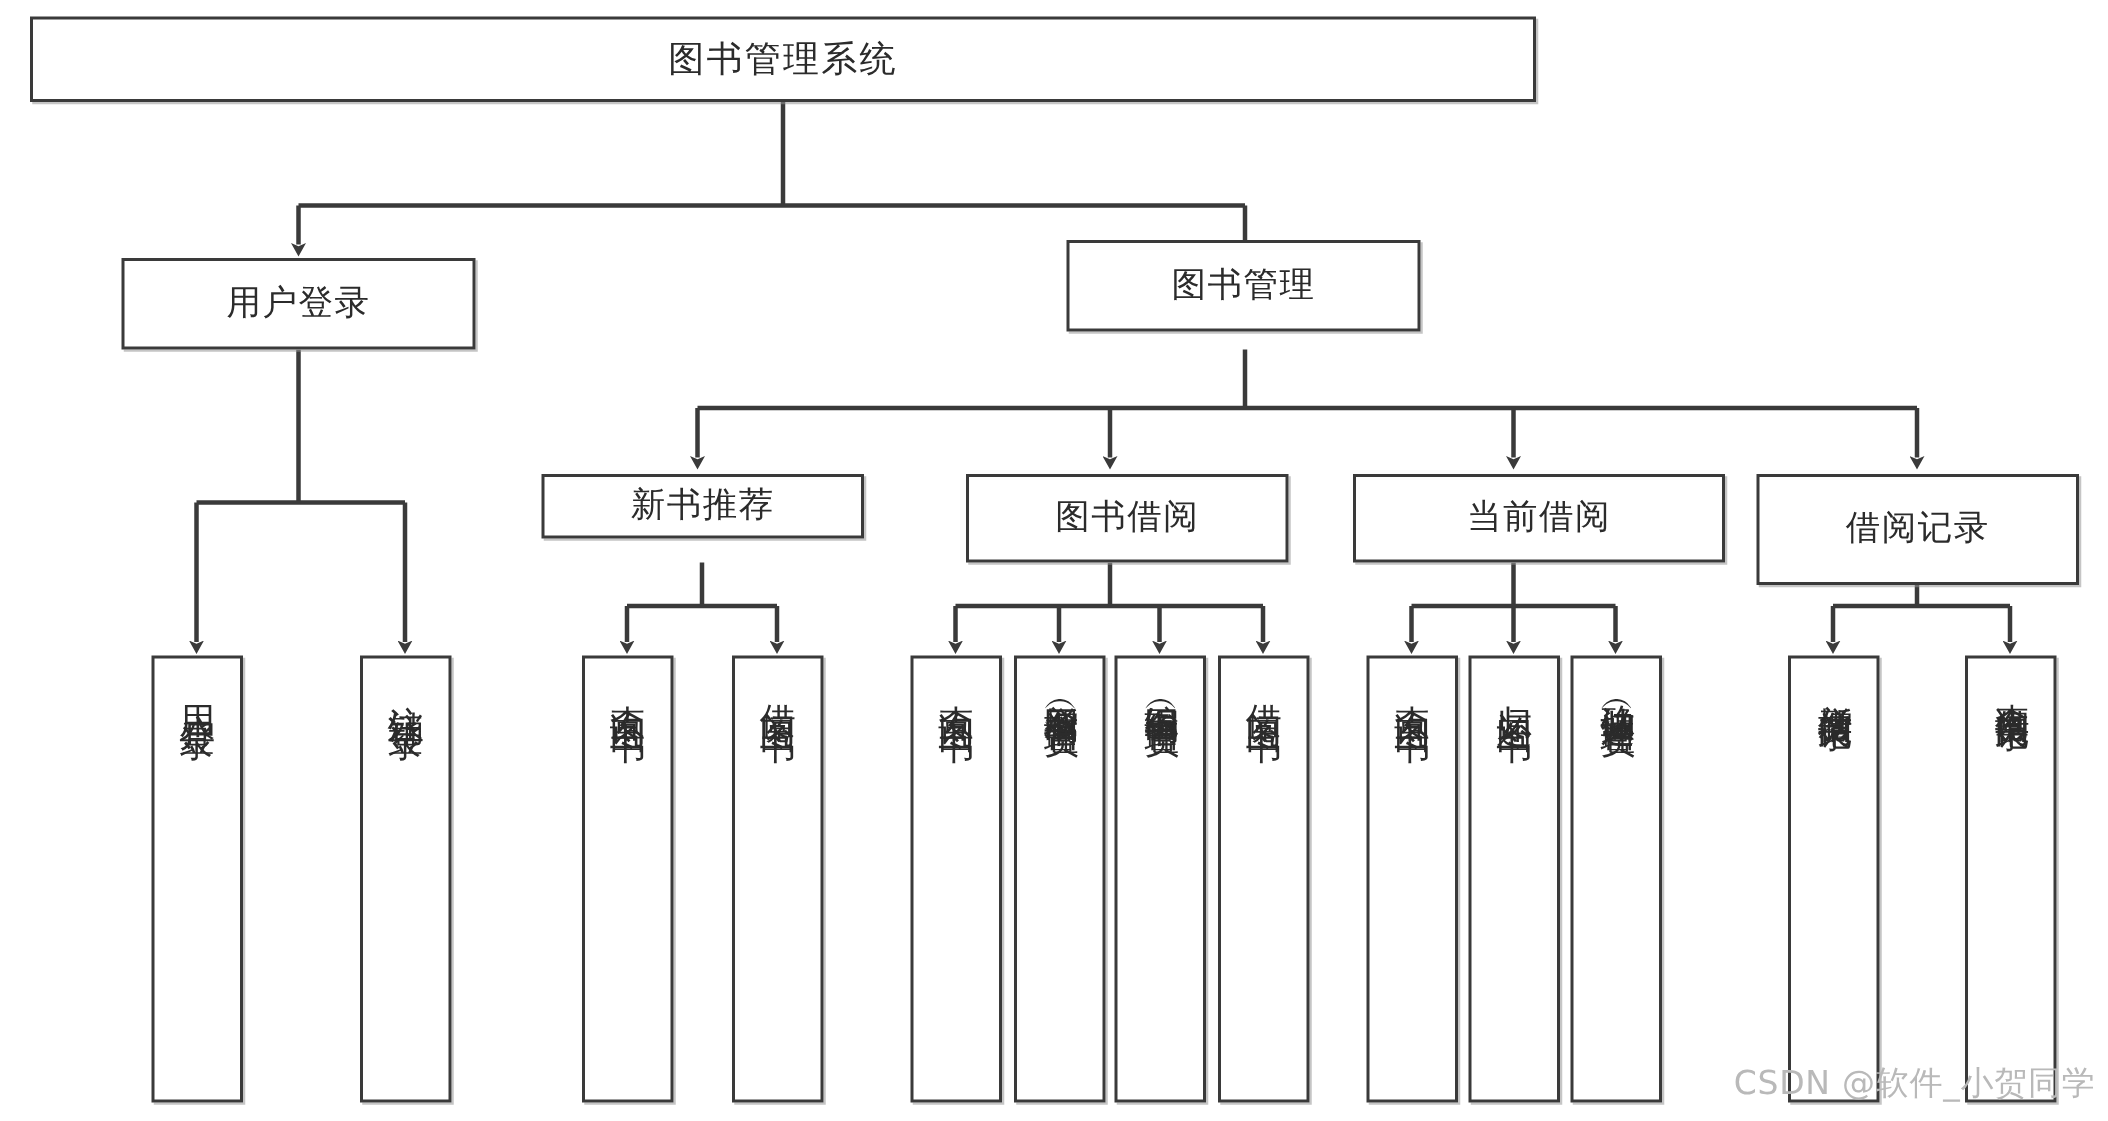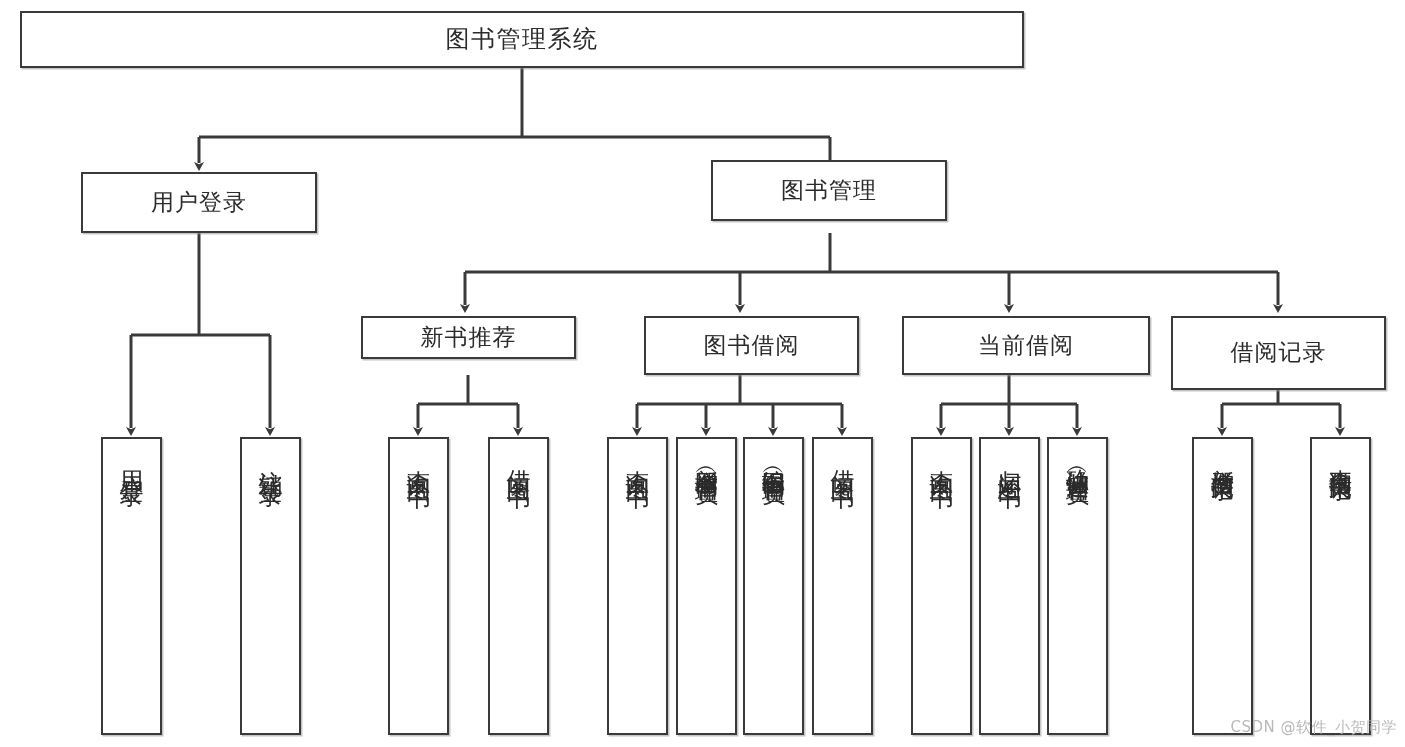--- a/index.html
+++ b/index.html
@@ -68,21 +68,21 @@
     white-space: nowrap;
   }
   .node.vert.long .node-label {
     font-size: 23px;
     letter-spacing: 2px;
   }
   #watermark {
     position: absolute;
     right: 8px;
     bottom: 10px;
-    font-size: 15px;
+    font-size: 22px;
     color: #b9b9b9;
     letter-spacing: 0.5px;
     white-space: nowrap;
     font-family: "DejaVu Sans", "Liberation Sans", sans-serif;
   }
 </style>
 </head>
 <body>
 
 <div id="diagram-root">

